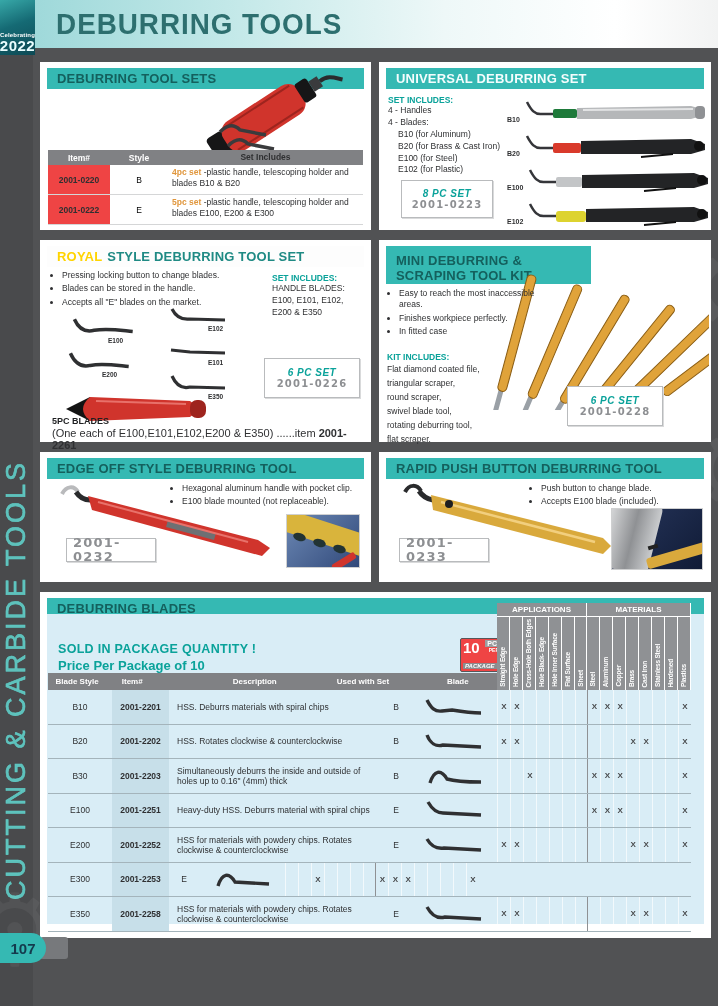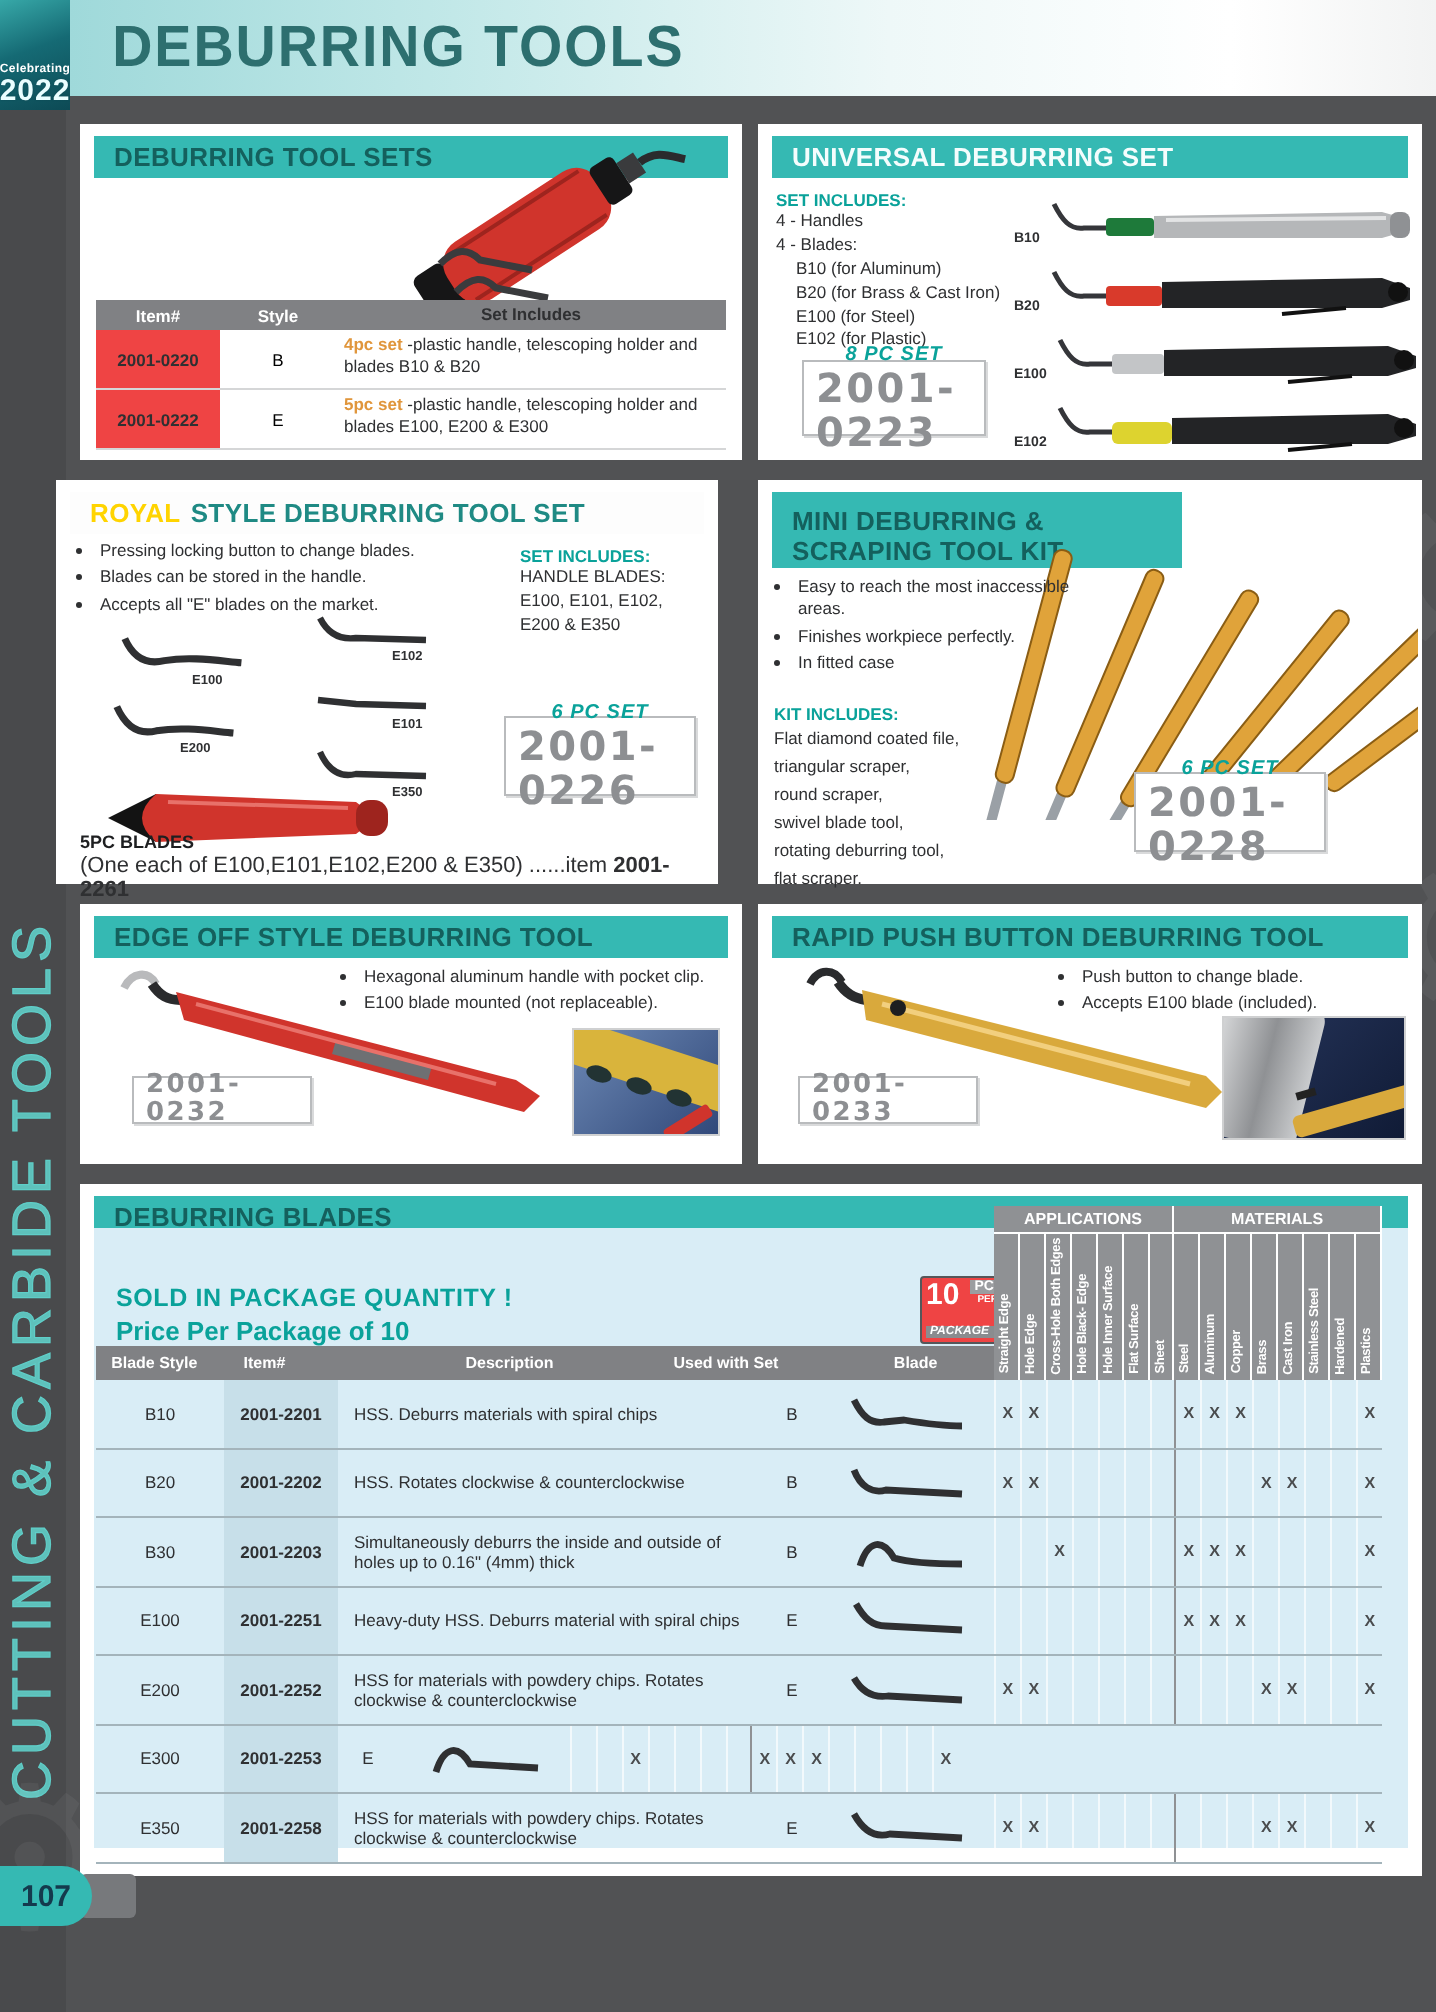--- a/index.html
+++ b/index.html
@@ -25,42 +25,42 @@
     -webkit-text-stroke:.6px #5fcec8;text-align:center;white-space:nowrap;}
   .page-badge{position:absolute;left:0;top:933px;width:46px;height:30px;background:#35b9b3;
     border-radius:0 15px 15px 0;display:flex;align-items:center;justify-content:center;
     font-size:15px;font-weight:bold;color:#143a4d;z-index:5;}
   .page-badge-tab{position:absolute;left:40px;top:937px;width:28px;height:22px;background:#77797c;border-radius:3px;z-index:4;}
   .gear{position:absolute;color:rgba(255,255,255,.05);font-size:100px;line-height:1;z-index:0;}
   
   .card{position:absolute;background:#ffffff;z-index:1;}
   .card1{left:40px;top:62px;width:331px;height:168px;}
   .card2{left:379px;top:62px;width:332px;height:168px;}
-  .card3{left:28px;top:240px;width:331px;height:202px;}
+  .card3{left:40px;top:240px;width:331px;height:202px;}
   .card4{left:379px;top:240px;width:332px;height:202px;}
   .card5{left:40px;top:452px;width:331px;height:130px;}
   .card6{left:379px;top:452px;width:332px;height:130px;}
   .section7{left:40px;top:592px;width:671px;height:346px;}
   .banner{position:absolute;left:7px;top:6px;right:7px;height:21px;background:#35b9b3;
     display:flex;align-items:center;padding-left:10px;font-weight:bold;font-size:13px;
     color:#14605d;letter-spacing:.2px;transform-origin:left center;}
   .banner.white-text{color:#f4fdfd;}
   .banner.two-line{height:38px;line-height:1.15;align-items:flex-start;padding-top:3px;
     flex-direction:column;justify-content:flex-start;}
   .banner.plain{background:#fdfdfd;}
   .banner .hl-yellow{color:#ffd400;margin-right:5px;}
   .bullets{position:absolute;font-size:8.5px;color:#2f3032;line-height:1.35;}
   .bullets li{margin:0 0 2px 0;}
   .bullets ul{margin:0;padding-left:12px;}
   .teal-label{color:#0aa29a;font-weight:bold;font-size:8.5px;}
   .small-dark{font-size:8.5px;color:#2f3032;line-height:1.4;}
   .item-box{position:absolute;background:#fff;border:1px solid #b9bbbd;box-shadow:1px 1px 0 #d9dadb;
     display:flex;flex-direction:column;align-items:center;justify-content:center;padding:2px 6px;}
   .item-box .setlbl{color:#0aa29a;font-weight:bold;font-style:italic;font-size:10px;letter-spacing:.5px;}
-  .item-box .inum{color:#8d8f92;font-weight:bold;font-size:20px;letter-spacing:1.2px;
+  .item-box .inum{color:#8d8f92;font-weight:bold;font-size:10px;letter-spacing:1.2px;
     font-family:"DejaVu Sans",sans-serif;line-height:1.1;}
   
   .mini-table{position:absolute;left:8px;top:88px;width:315px;font-size:8.5px;}
   .mini-table .thead{display:flex;background:#808184;color:#fff;font-weight:bold;height:15px;align-items:center;}
   .mini-table .tr{display:flex;border-bottom:1px solid #d5d6d7;background:#fff;}
   .mini-table .c1{width:62px;text-align:center;}
   .mini-table .tr .c1{background:#ef4444;font-weight:bold;color:#2f3032;display:flex;align-items:center;justify-content:center;}
   .mini-table .c2{width:58px;text-align:left;display:flex;align-items:center;justify-content:center;}
   .mini-table .c3{flex:1;padding:2px 4px;line-height:1.3;color:#2f3032;}
   .mini-table .tr{height:30px;}

